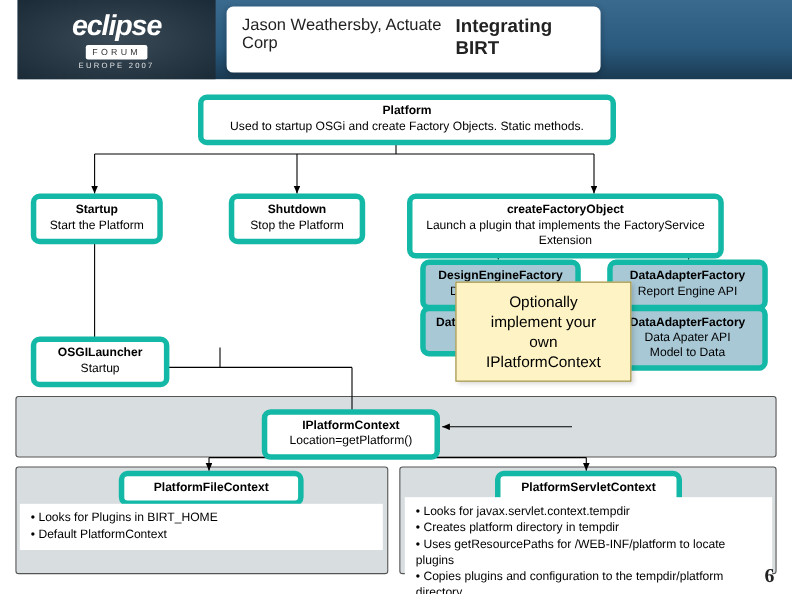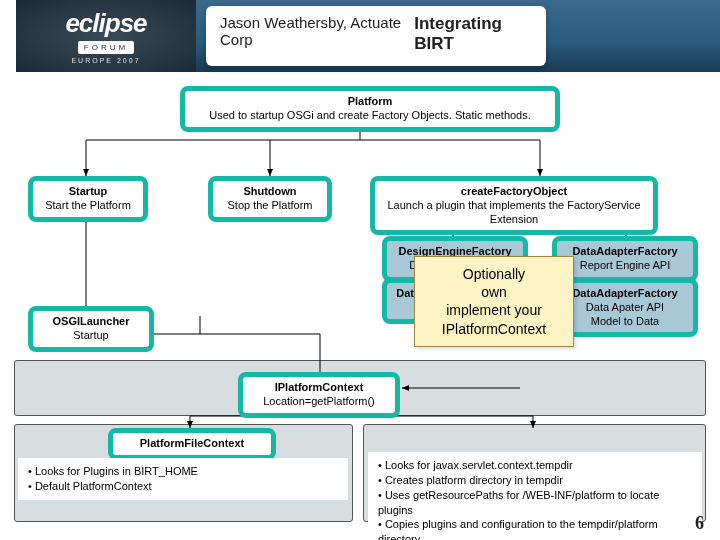--- a/index.html
+++ b/index.html
@@ -193,34 +193,37 @@
   <div class="box" style="left:238px; top:294px; width:162px;">
     <div class="box-title">IPlatformContext</div>
     <div>Location=getPlatform()</div>
   </div>
 
 
   <div class="box" style="left:108px; top:350px; width:168px; padding:4px;">
     <span class="box-title">PlatformFileContext</span>
   </div>
 
+  <div class="box" style="left:450px; top:350px; width:170px; padding:4px;">
+    <span class="box-title">PlatformServletContext</span>
+  </div>
 
   <div class="list-box" style="left:18px; top:380px; width:330px;">
     <div>• Looks for Plugins in BIRT_HOME</div>
     <div>• Default PlatformContext</div>
   </div>
 
   <div class="list-box" style="left:368px; top:374px; width:334px;">
     <div>• Looks for javax.servlet.context.tempdir</div>
     <div>• Creates platform directory in tempdir</div>
     <div>• Uses getResourcePaths for /WEB-INF/platform to locate plugins</div>
     <div>• Copies plugins and configuration to the tempdir/platform directory</div>
   </div>
 
   <div class="tip" style="left:414px; top:178px; width:160px;">
     <div>Optionally</div>
+    <div>implement your</div>
     <div>own</div>
-    <div>implement your</div>
     <div>IPlatformContext</div>
   </div>
 
   <div class="pagenum">6</div>
 </div>
 
 </body></html>

